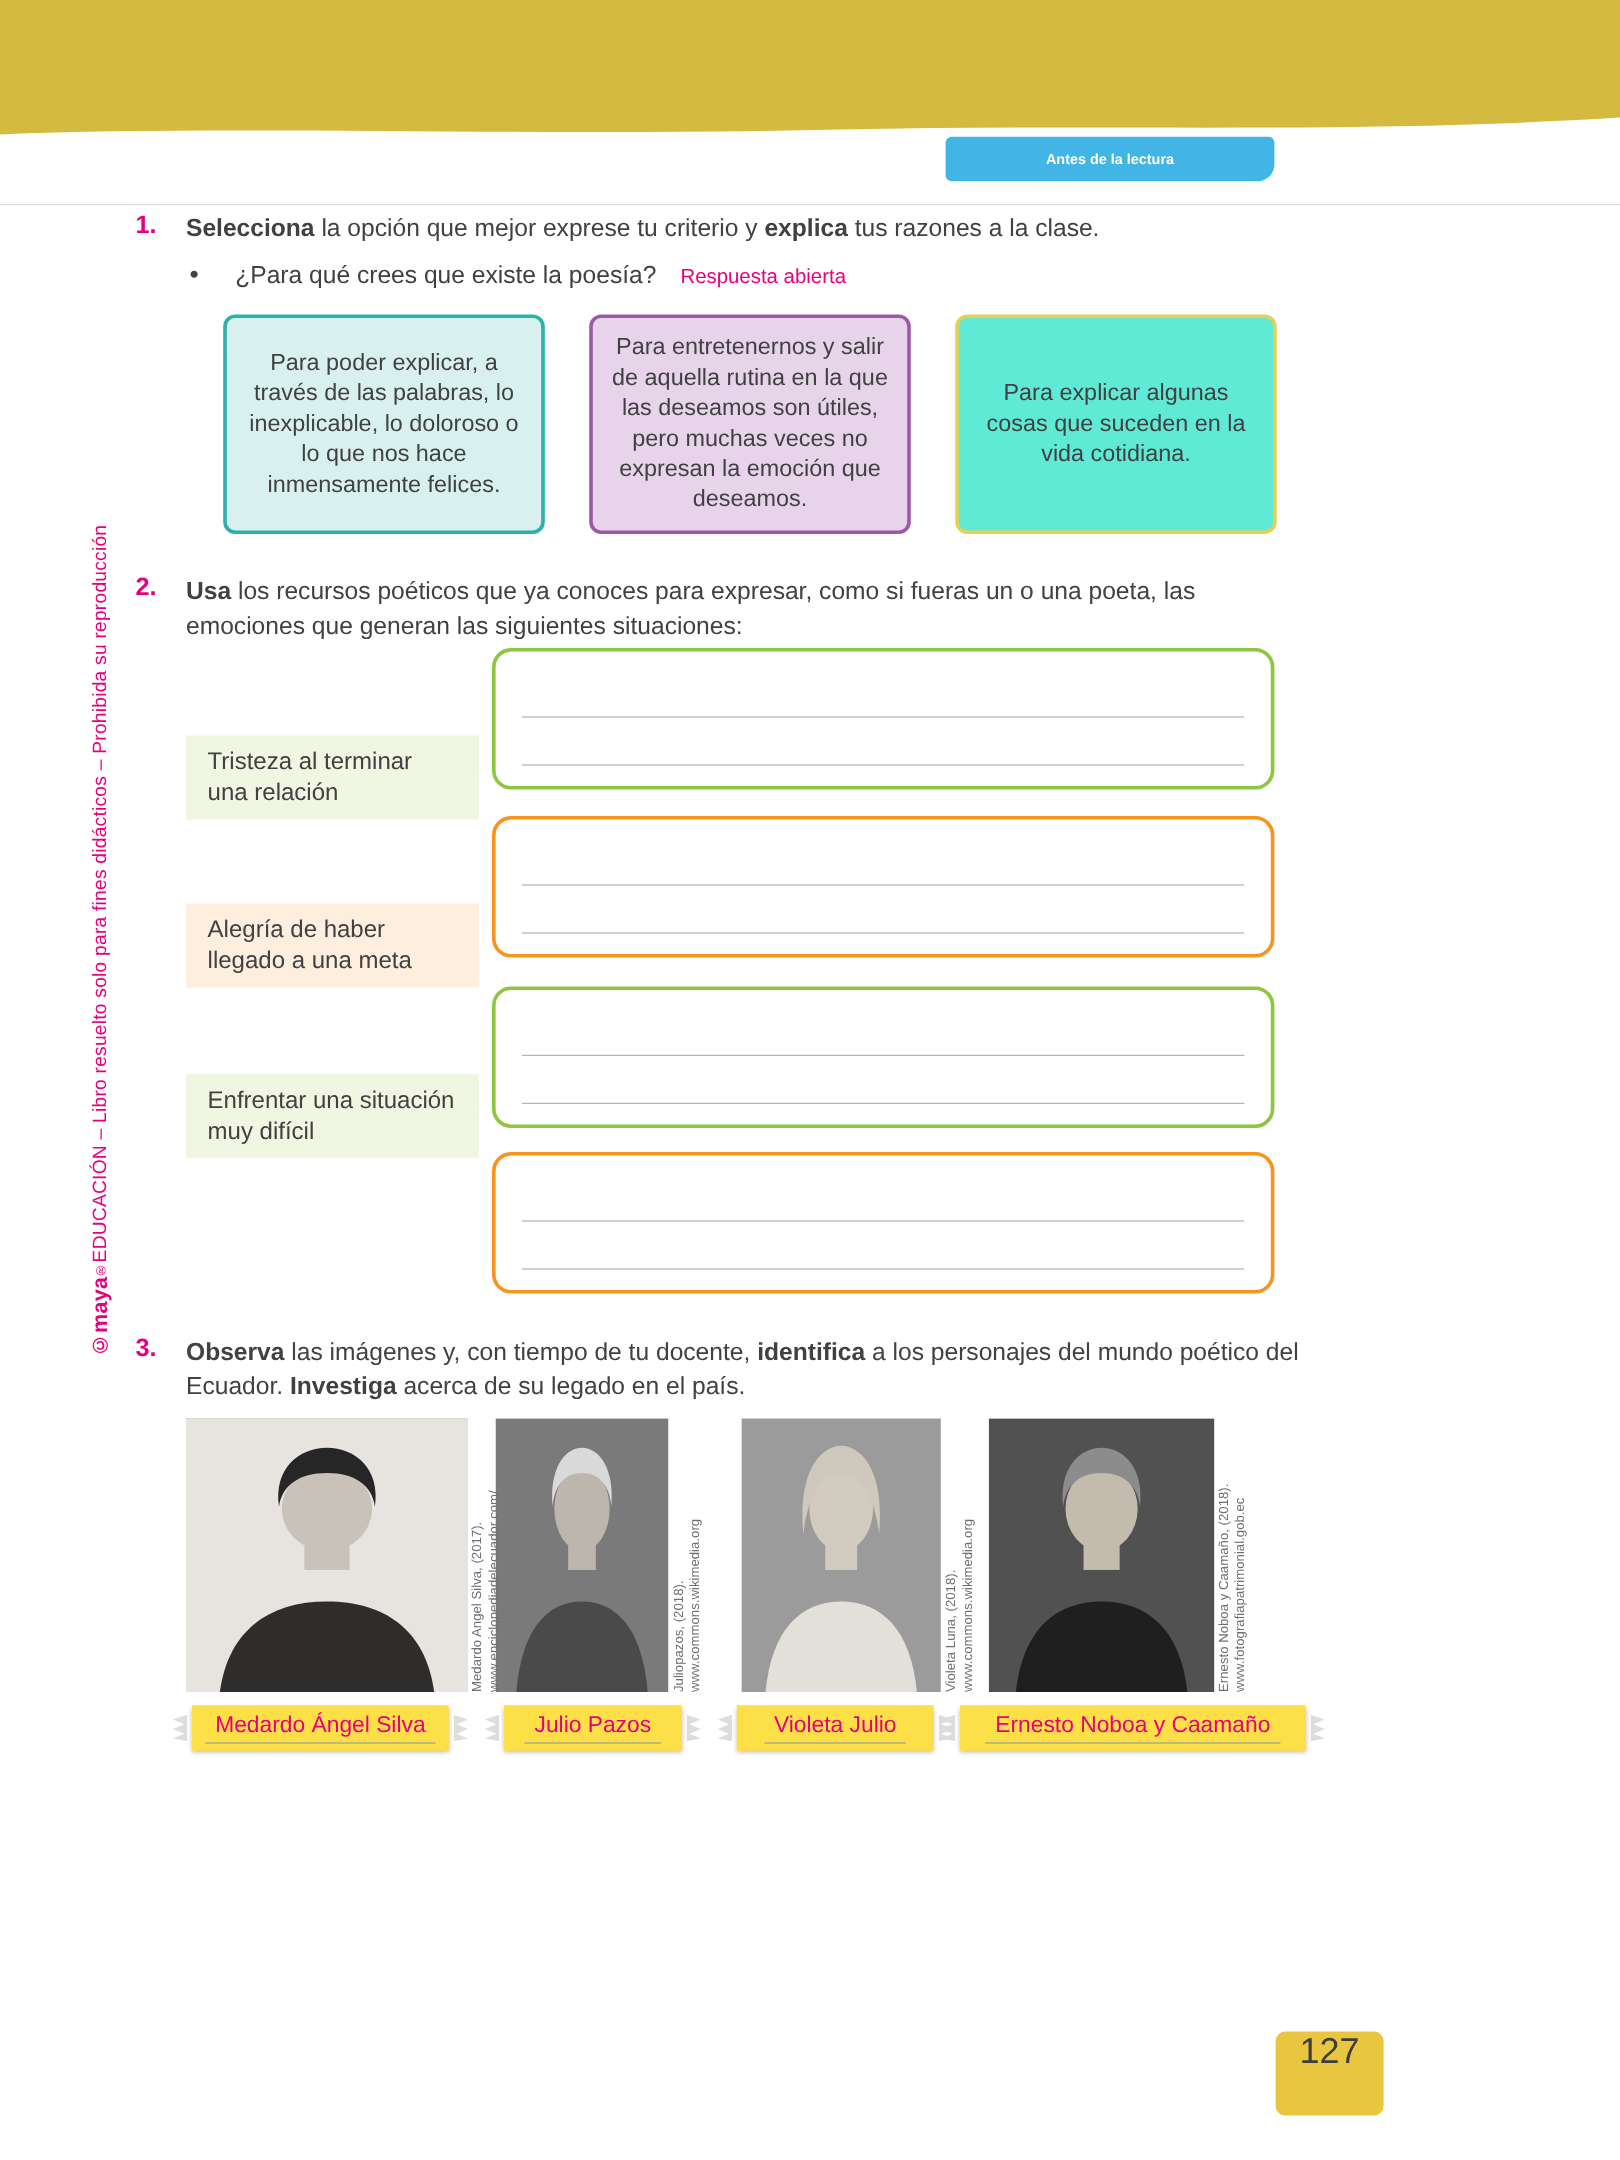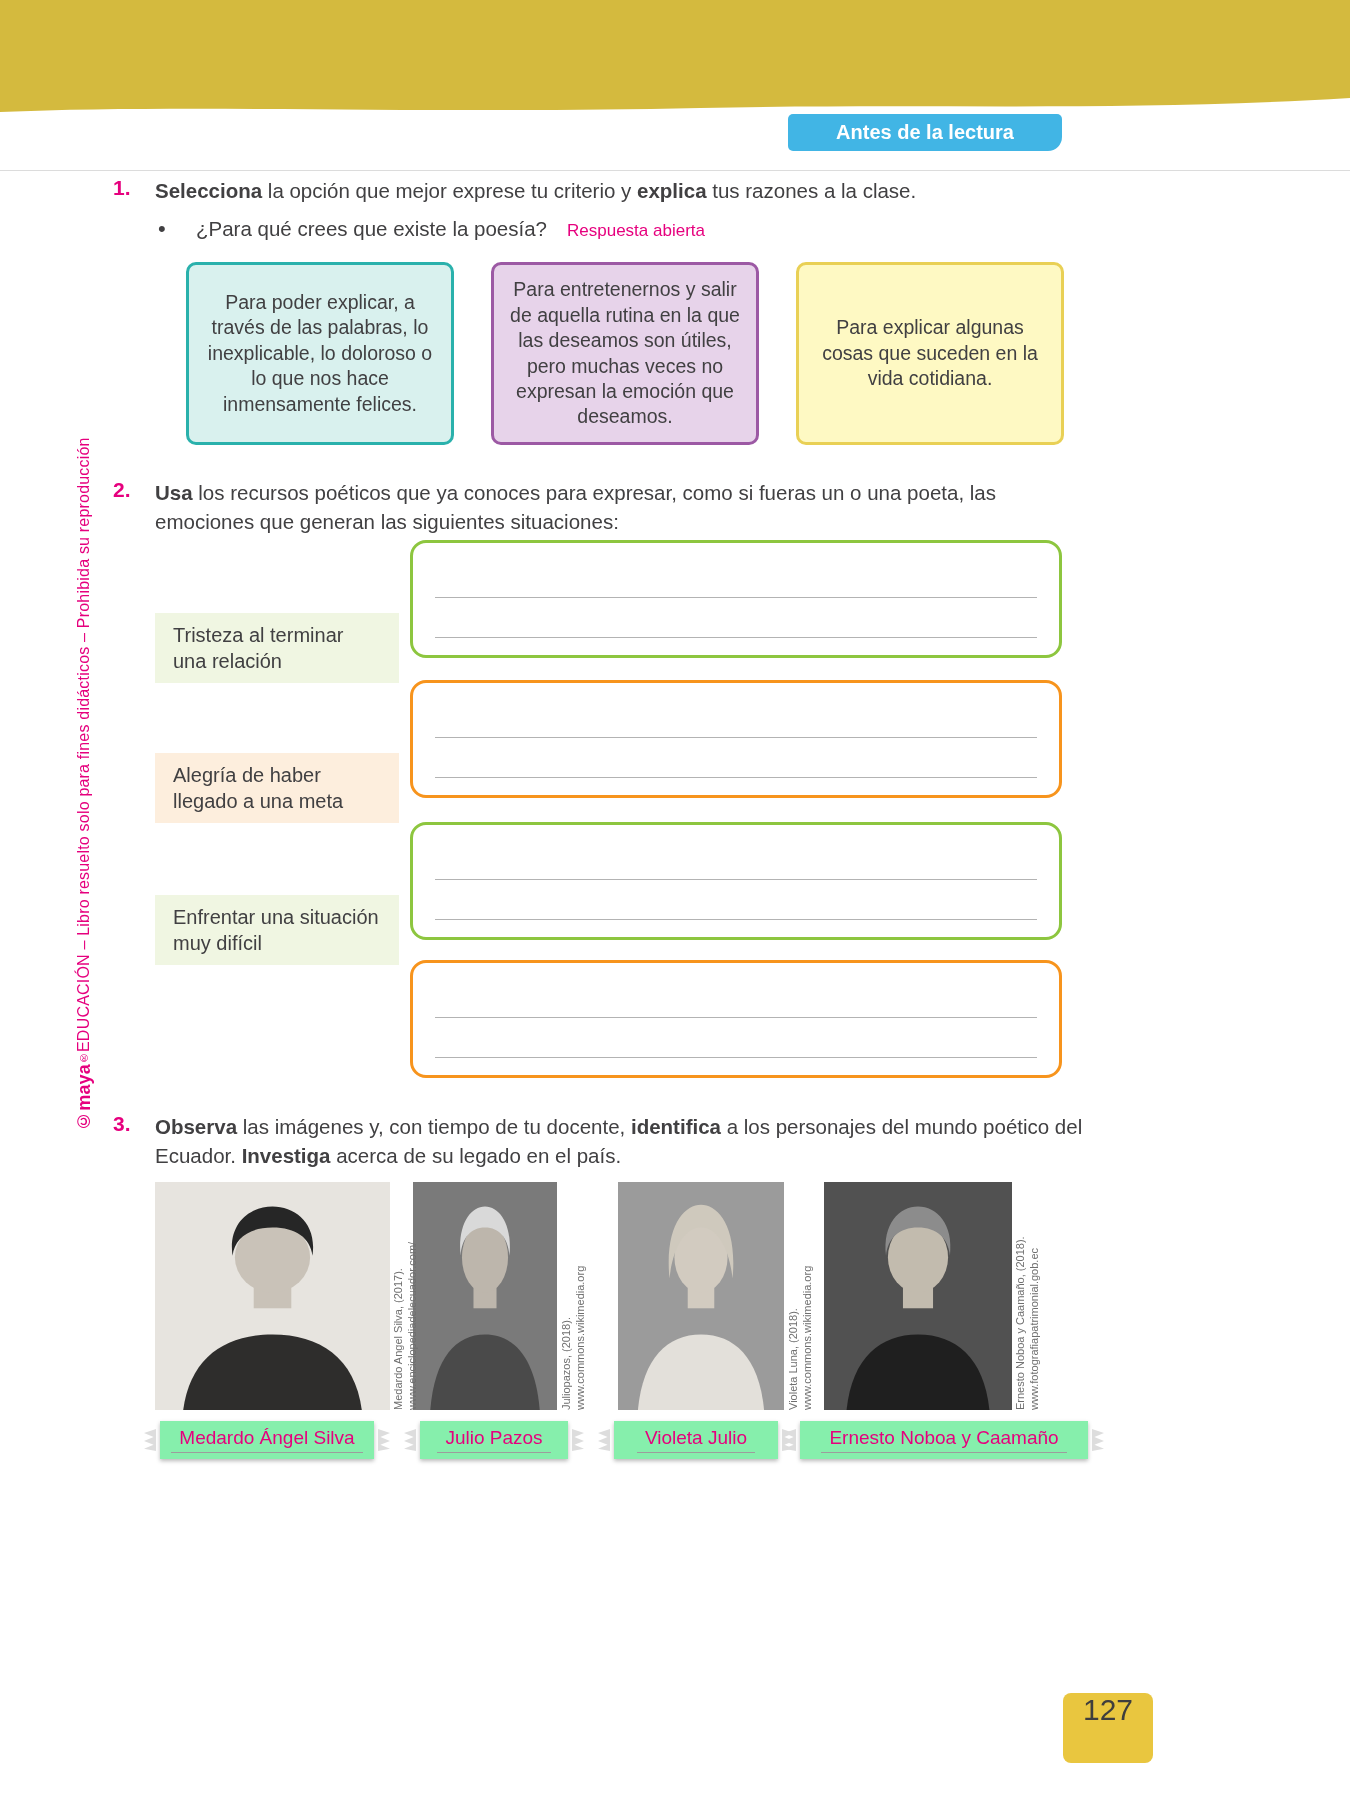--- a/index.html
+++ b/index.html
@@ -3,21 +3,21 @@
 <meta charset="utf-8">
 <style>
   html,body{margin:0;padding:0;}
   body{width:1350px;height:1800px;position:relative;background:#ffffff;
        font-family:"Liberation Sans",sans-serif;color:#414042;overflow:hidden;}
 
   
   .top-band{position:absolute;top:0;left:0;width:1350px;height:120px;}
   .rule{position:absolute;top:170px;left:0;width:1350px;height:1px;background:#dcdcdc;}
   .banner{position:absolute;left:788px;top:114px;width:274px;height:37px;background:#41b5e5;
-          color:#fff;font-weight:bold;font-size:20px;display:flex;align-items:center;
+          color:#fff;font-weight:bold;font-size:12px;display:flex;align-items:center;
           justify-content:center;border-radius:5px 5px 14px 5px;}
 
   
   .sidebar{position:absolute;left:66px;top:412px;height:745px;width:36px;
            writing-mode:vertical-rl;transform:rotate(180deg);color:#e6007e;font-size:16px;
            white-space:nowrap;display:flex;align-items:center;justify-content:center;letter-spacing:.2px;}
   .sidebar .brand{font-weight:bold;font-size:18px;}
   .sidebar .reg{font-size:11px;}
 
   
@@ -27,21 +27,21 @@
   .q-row{position:absolute;left:158px;top:216px;display:flex;align-items:baseline;font-size:20.5px;}
   .q-bullet{width:38px;font-size:22px;}
   .q-note{margin-left:20px;color:#e6007e;font-size:17px;}
 
   .options{position:absolute;left:186px;top:262px;display:flex;gap:37px;}
   .opt{width:268px;height:183px;box-sizing:border-box;border:3px solid;border-radius:10px;
        padding:14px 16px;display:flex;align-items:center;justify-content:center;text-align:center;
        font-size:19.5px;line-height:1.3;}
   .opt-teal{background:#d9f1ee;border-color:#2ab1ac;}
   .opt-purple{background:#e7d3ea;border-color:#9c59a4;}
-  .opt-yellow{background:#fef9c3;border-color:#e9d055;}
+  .opt-yellow{background:#5eead4;border-color:#e9d055;}
 
   .row{position:absolute;left:155px;width:907px;height:118px;}
   .row-label{position:absolute;left:0;top:25px;width:244px;height:70px;display:flex;align-items:center;
              padding:0 18px;box-sizing:border-box;font-size:20px;line-height:1.3;margin-top:48px;}
   .lab-green{background:#f0f6e2;}
   .lab-orange{background:#fdeedd;}
   .row-box{position:absolute;left:255px;top:0;width:652px;height:118px;border:3px solid;
            border-radius:16px;background:#fff;box-sizing:border-box;}
   .box-green{border-color:#8dc63f;}
   .box-orange{border-color:#f7941d;}
@@ -55,21 +55,21 @@
   .portrait{width:100%;height:100%;display:block;}
   .ph1 .pbg{fill:#e7e4df;} .ph1 .pskin{fill:#c9c2b8;} .ph1 .phair{fill:#262626;} .ph1 .psuit{fill:#2e2d2c;}
   .ph2 .pbg{fill:#7a7a7a;} .ph2 .pskin{fill:#bdb6ac;} .ph2 .phair{fill:#d9d9d9;} .ph2 .psuit{fill:#4a4a4a;}
   .ph3 .pbg{fill:#9b9b9b;} .ph3 .pskin{fill:#d2cbc0;} .ph3 .phair{fill:#cfc9bd;} .ph3 .psuit{fill:#e3e0da;}
   .ph4 .pbg{fill:#515151;} .ph4 .pskin{fill:#c2bbae;} .ph4 .phair{fill:#8c8c8c;} .ph4 .psuit{fill:#1f1f1f;}
   .credit{position:absolute;top:1182px;height:228px;width:36px;writing-mode:vertical-rl;
           transform:rotate(180deg);font-size:11px;line-height:1.25;color:#6f6f6f;}
   .cr1{left:392px;} .cr2{left:560px;} .cr3{left:787px;} .cr4{left:1014px;}
 
   
-  .ribbon{position:absolute;top:1421px;height:38px;background:#86efac;
+  .ribbon{position:absolute;top:1421px;height:38px;background:#fde047;
           box-shadow:0 2px 4px rgba(0,0,0,.28);display:flex;align-items:center;justify-content:center;}
   .rb1{left:160px;width:214px;} .rb2{left:420px;width:148px;}
   .rb3{left:614px;width:164px;} .rb4{left:800px;width:288px;}
   .rib-name{color:#e6007e;font-size:19px;border-bottom:1px solid #9d9d9d;padding:0 8px 3px;white-space:nowrap;}
   .rib-zig{position:absolute;top:8px;width:12px;height:22px;background:#dddddd;}
   .zl{left:-16px;clip-path:polygon(100% 0,0 18%,80% 36%,0 54%,80% 72%,0 90%,100% 100%);}
   .zr{right:-16px;clip-path:polygon(0 0,100% 18%,20% 36%,100% 54%,20% 72%,100% 90%,0 100%);}
 
   
   .page-tab{position:absolute;left:1063px;top:1693px;width:90px;height:70px;background:#e9c63f;

